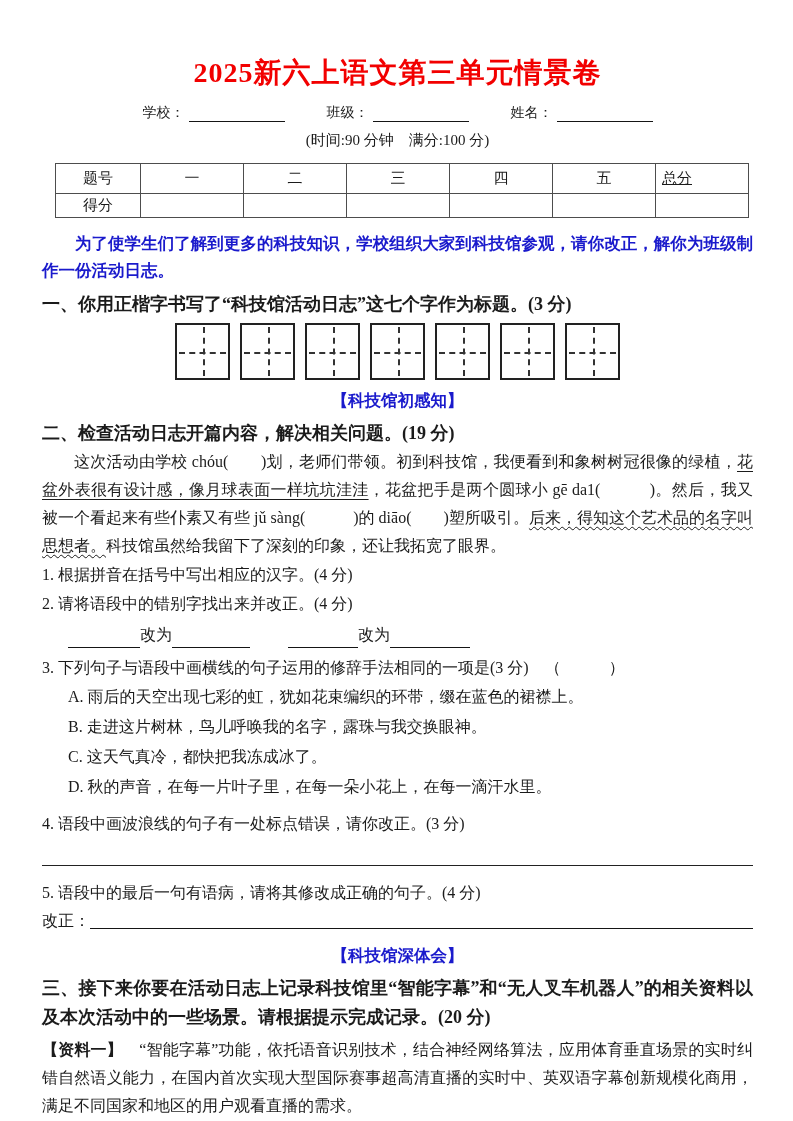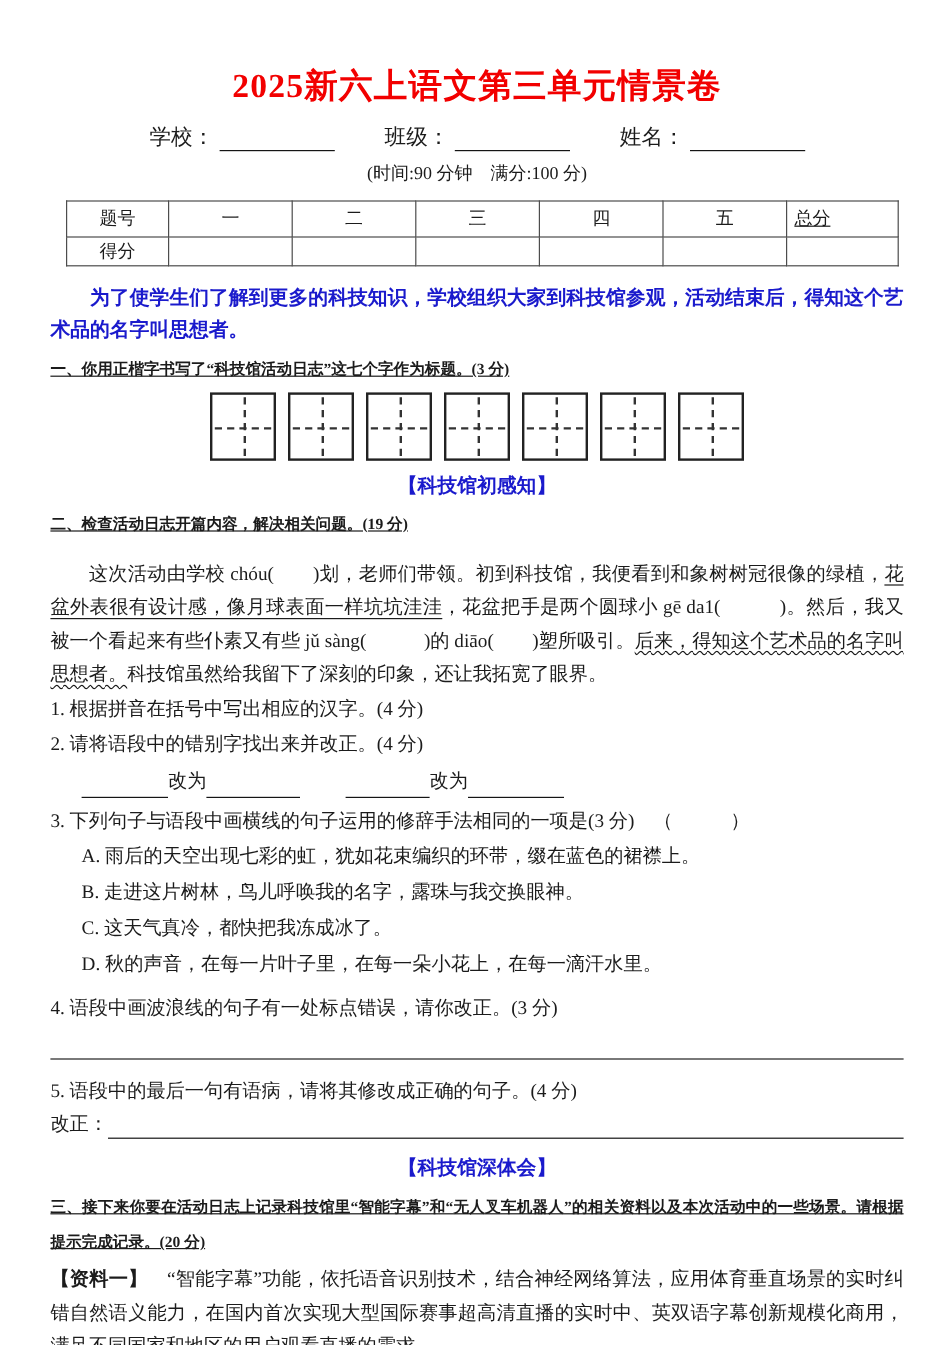--- a/index.html
+++ b/index.html
@@ -20,21 +20,21 @@
     line-height: 34px;
     letter-spacing: 1px;
     margin-top: 12px;
   }
 
   .fields {
     display: flex;
     justify-content: center;
     gap: 42px;
     margin-top: 12px;
-    font-size: 18px;
+    font-size: 14px;
   }
   .field { display: flex; align-items: flex-end; }
   .field-blank {
     display: inline-block;
     width: 96px; height: 20px;
     border-bottom: 1.6px solid #151515;
     margin-left: 4px;
   }
 
   .exam-info {
@@ -67,24 +67,23 @@
     font-weight: bold;
     font-size: 16.5px;
     line-height: 27px;
     text-indent: 2em;
     text-align: justify;
   }
 
   .sec-heading {
     margin-top: 7px;
     font-weight: bold;
-    font-size: 13px;
+    font-size: 18px;
     line-height: 26px;
     text-align: justify;
-    text-decoration: underline;
   }
 
   .boxes {
     margin-top: 6px;
     display: flex;
     justify-content: center;
     gap: 10px;
   }
   .wbox {
     width: 55px; height: 57px;
@@ -106,21 +105,21 @@
   .banner {
     margin-top: 9px;
     text-align: center;
     color: #1a1acc;
     font-weight: bold;
     font-size: 16.5px;
     line-height: 24px;
   }
 
   .passage {
-    margin-top: 15px;
+    margin-top: 2px;
     font-size: 16px;
     line-height: 28px;
     text-indent: 2em;
     text-align: justify;
   }
   .u-line { text-decoration: underline; text-underline-offset: 4px; text-decoration-thickness: 1.2px; }
   .u-wavy { text-decoration: underline wavy; text-underline-offset: 3px; text-decoration-thickness: 1px; }
 
   .q {
     font-size: 16px;
@@ -147,21 +146,21 @@
   .answer-line {
     margin-top: 27px;
     border-bottom: 1.2px solid #222;
     height: 1px;
     width: 100%;
   }
   .q4 { margin-top: 8px; }
   .q5 { margin-top: 13px; }
   .correct-row {
     display: flex;
-    align-items: center;
+    align-items: flex-start;
     font-size: 16px;
     line-height: 28px;
     margin-top: 0px;
   }
   .line-fill { flex: 1; border-bottom: 1.2px solid #151515; height: 22px; }
 
   .s3 { margin-top: 6px; line-height: 29px; }
 
   .material {
     margin-top: 4px;
@@ -211,21 +210,21 @@
       <td class="cm"></td>
       <td class="cm"></td>
       <td class="cm"></td>
       <td class="cm"></td>
       <td class="cm"></td>
       <td class="c6"></td>
     </tr>
   </tbody>
     </table>
 
-  <p class="intro">为了使学生们了解到更多的科技知识，学校组织大家到科技馆参观，活动结束后，得知这个艺术品的名字叫思想者。</p>
+  <p class="intro">为了使学生们了解到更多的科技知识，学校组织大家到科技馆参观，请你改正，解你为班级制作一份活动日志。</p>
 
   <p class="sec-heading">一、你用正楷字书写了“科技馆活动日志”这七个字作为标题。(3 分)</p>
 
   <div class="boxes">
     <div class="wbox"></div>
     <div class="wbox"></div>
     <div class="wbox"></div>
     <div class="wbox"></div>
     <div class="wbox"></div>
     <div class="wbox"></div>

